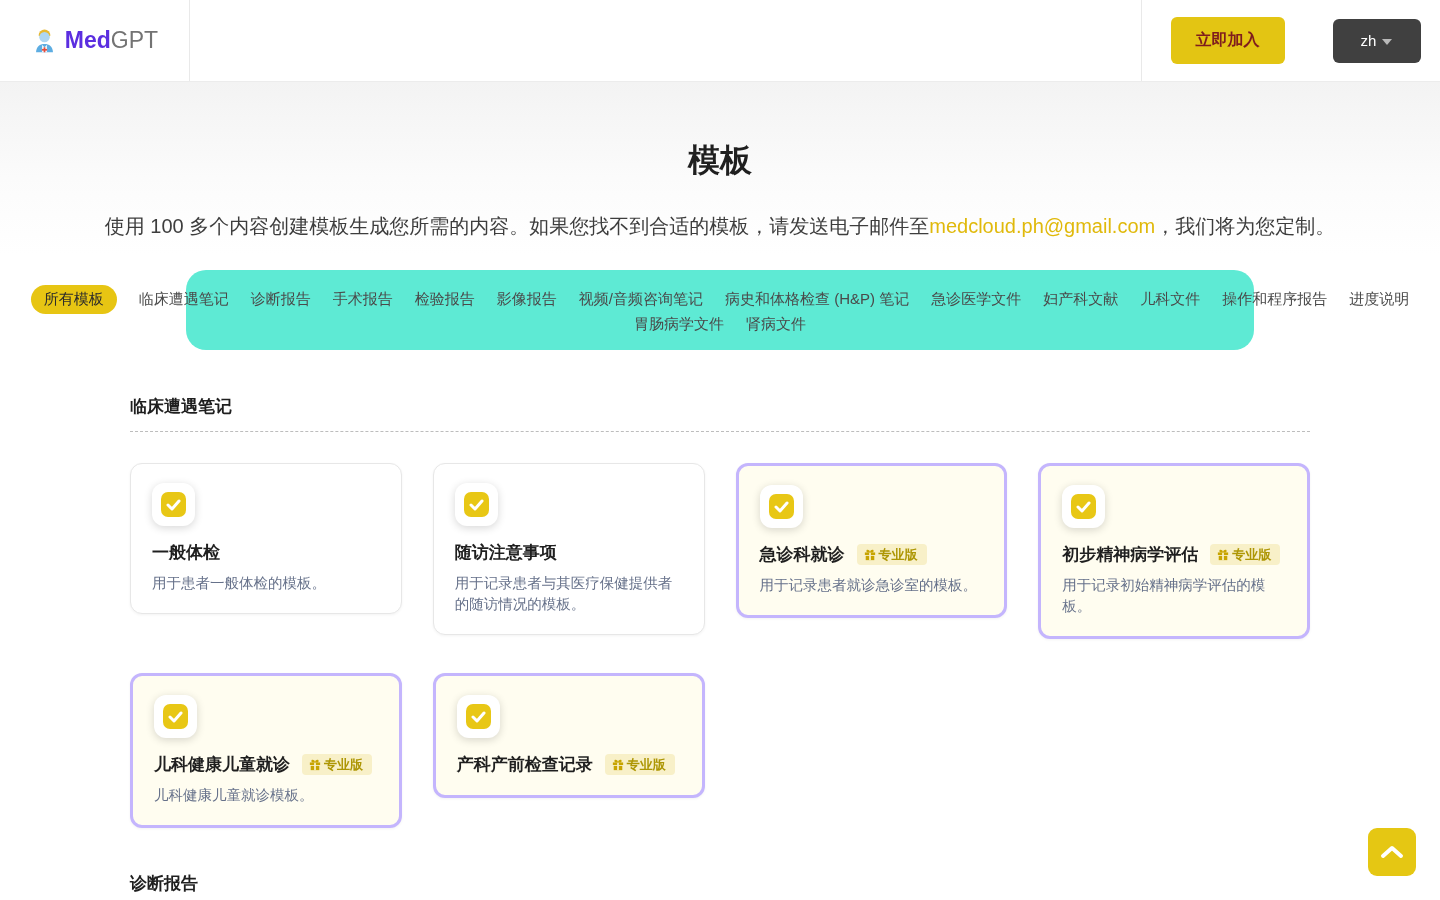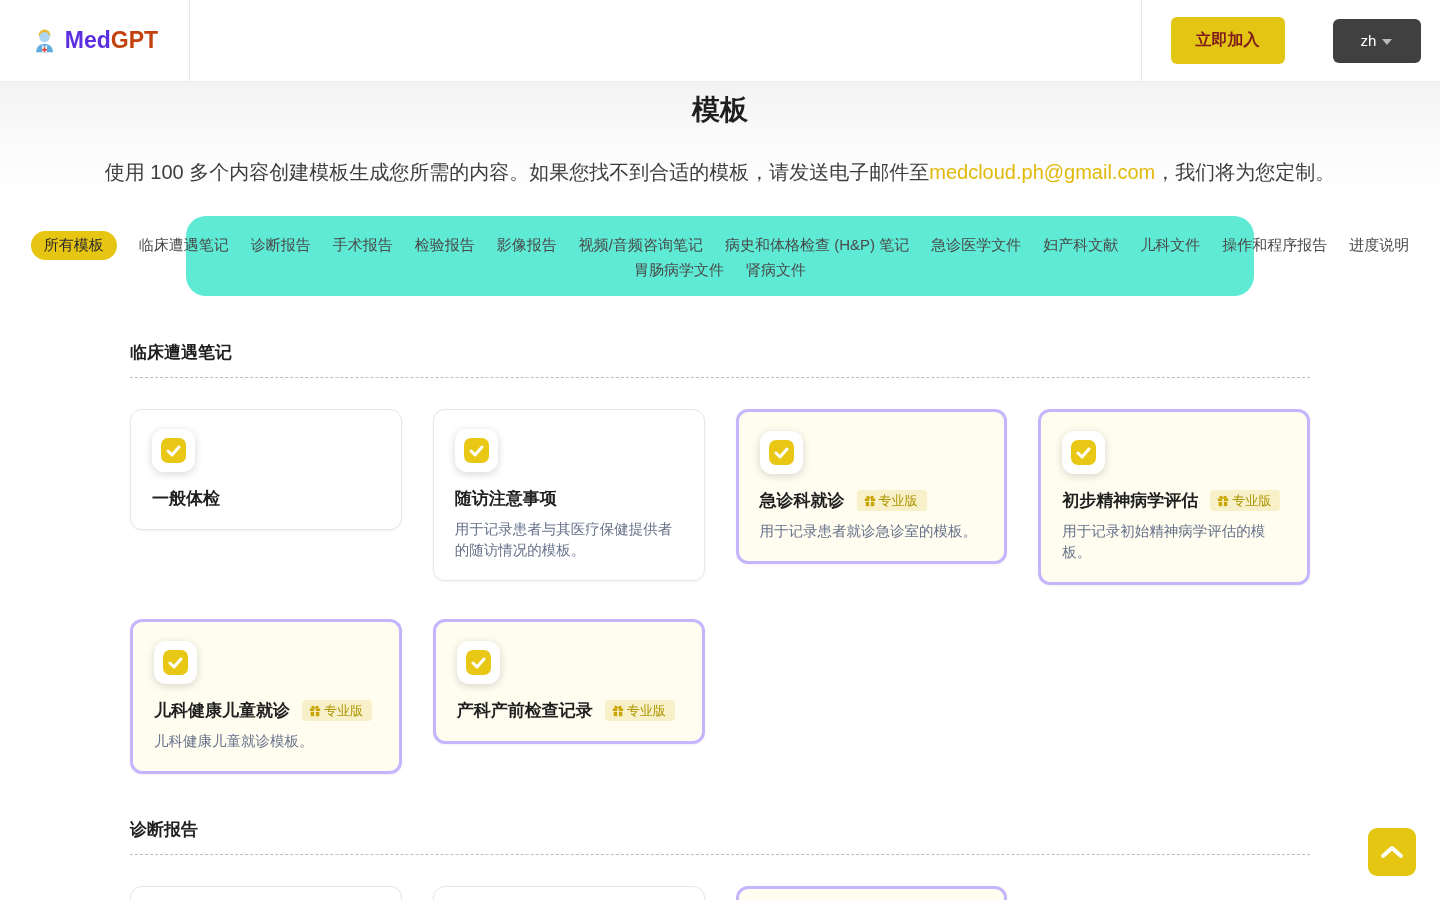--- a/index.html
+++ b/index.html
@@ -11,21 +11,21 @@
   
   .header {
     height:82px; background:#fff; display:flex; align-items:stretch;
     border-bottom:1px solid #ececec;
   }
   .logo-cell {
     width:190px; border-right:1px solid #e9e9e9;
     display:flex; align-items:center; justify-content:center; gap:7px;
   }
   .logo-med { color:#5b2ee0; font-weight:bold; font-size:23px; }
-  .logo-gpt { color:#c2410c; font-weight:bold; font-size:23px; }
+  .logo-gpt { color:#737373; font-weight:normal; font-size:23px; }
   .header-spacer { flex:1; }
   .join-cell {
     width:172px; border-left:1px solid #e9e9e9;
     display:flex; align-items:center; justify-content:center;
   }
   .join-btn {
     background:#e3c513; color:#7f1d1d; font-weight:bold; font-size:16px;
     border:none; border-radius:6px; padding:13px 25px; cursor:pointer;
     font-family:Liberation Serif, serif;
   }
@@ -34,21 +34,21 @@
     background:#404040; color:#fff; border-radius:6px; width:88px; height:44px;
     display:flex; align-items:center; justify-content:center; gap:6px;
     font-size:15px; cursor:pointer;
   }
   .lang-caret { width:0; height:0; border-left:5px solid transparent; border-right:5px solid transparent; border-top:6px solid #b9b9b9; margin-top:2px; }
   
   .hero {
     background:linear-gradient(180deg,#f3f3f3 0%,#fbfbfb 55%,#ffffff 100%);
     text-align:center; padding-top:9px; padding-bottom:14px;
   }
-  .page-title { font-size:28px; font-weight:bold; color:#1f1f1f; }
+  .page-title { font-size:32px; font-weight:bold; color:#1f1f1f;margin-top:48px; }
   .page-subtitle { margin-top:30px; font-size:20px; color:#3d3d3d; }
   .email-link { color:#e0b90b; text-decoration:none; }
   
   .filterbar {
     width:1068px; margin:16px auto 0; background:#5eead4; border-radius:20px;
     padding:15px 22px 16px; display:flex; flex-direction:column; gap:1px;
   }
   .filter-row { display:flex; justify-content:center; align-items:center; gap:22px; flex-wrap:nowrap; }
   .filter-item { font-size:15px; color:#4a4a4a; white-space:nowrap; cursor:pointer; }
   .filter-item.active {
@@ -77,21 +77,21 @@
     display:flex; align-items:center; justify-content:center; margin-bottom:15px;
   }
   .check-inner {
     width:25px; height:25px; background:#e8c715; border-radius:7px;
     display:flex; align-items:center; justify-content:center;
   }
   .card-title-row { display:flex; align-items:center; gap:12px; }
   .card-title { font-size:17px; font-weight:bold; color:#1f1f1f; }
   .pro-badge {
     display:inline-flex; align-items:center; gap:3px;
-    background:#f8f0c8; color:#ad9604; font-size:13px; font-weight:normal;
+    background:#f8f0c8; color:#ad9604; font-size:13px; font-weight:bold;
     padding:4px 9px 4px 7px; border-radius:4px; line-height:1;
   }
   .card-desc { margin-top:9px; font-size:14.5px; color:#66718a; line-height:1.45; min-height:1px; }
   
   .scroll-top {
     position:absolute; right:24px; bottom:24px; width:48px; height:48px;
     background:#e5c713; border-radius:9px; border:none; cursor:pointer;
     display:flex; align-items:center; justify-content:center;
   }
 </style>
@@ -176,20 +176,21 @@
       <div class="check-inner">
         <svg width="15" height="12" viewBox="0 0 15 12">
           <polyline points="2,6 6,10 13,2" fill="none" stroke="#ffffff" stroke-width="3" stroke-linecap="round" stroke-linejoin="round"></polyline>
         </svg>
       </div>
     </div>
     <div class="card-title-row">
       <span class="card-title">一般体检</span>
 
     </div>
+    <p class="card-desc">用于患者一般体检的模板。</p>
   </article>
 
   <article class="card">
     <div class="check-outer">
       <div class="check-inner">
         <svg width="15" height="12" viewBox="0 0 15 12">
           <polyline points="2,6 6,10 13,2" fill="none" stroke="#ffffff" stroke-width="3" stroke-linecap="round" stroke-linejoin="round"></polyline>
         </svg>
       </div>
     </div>

